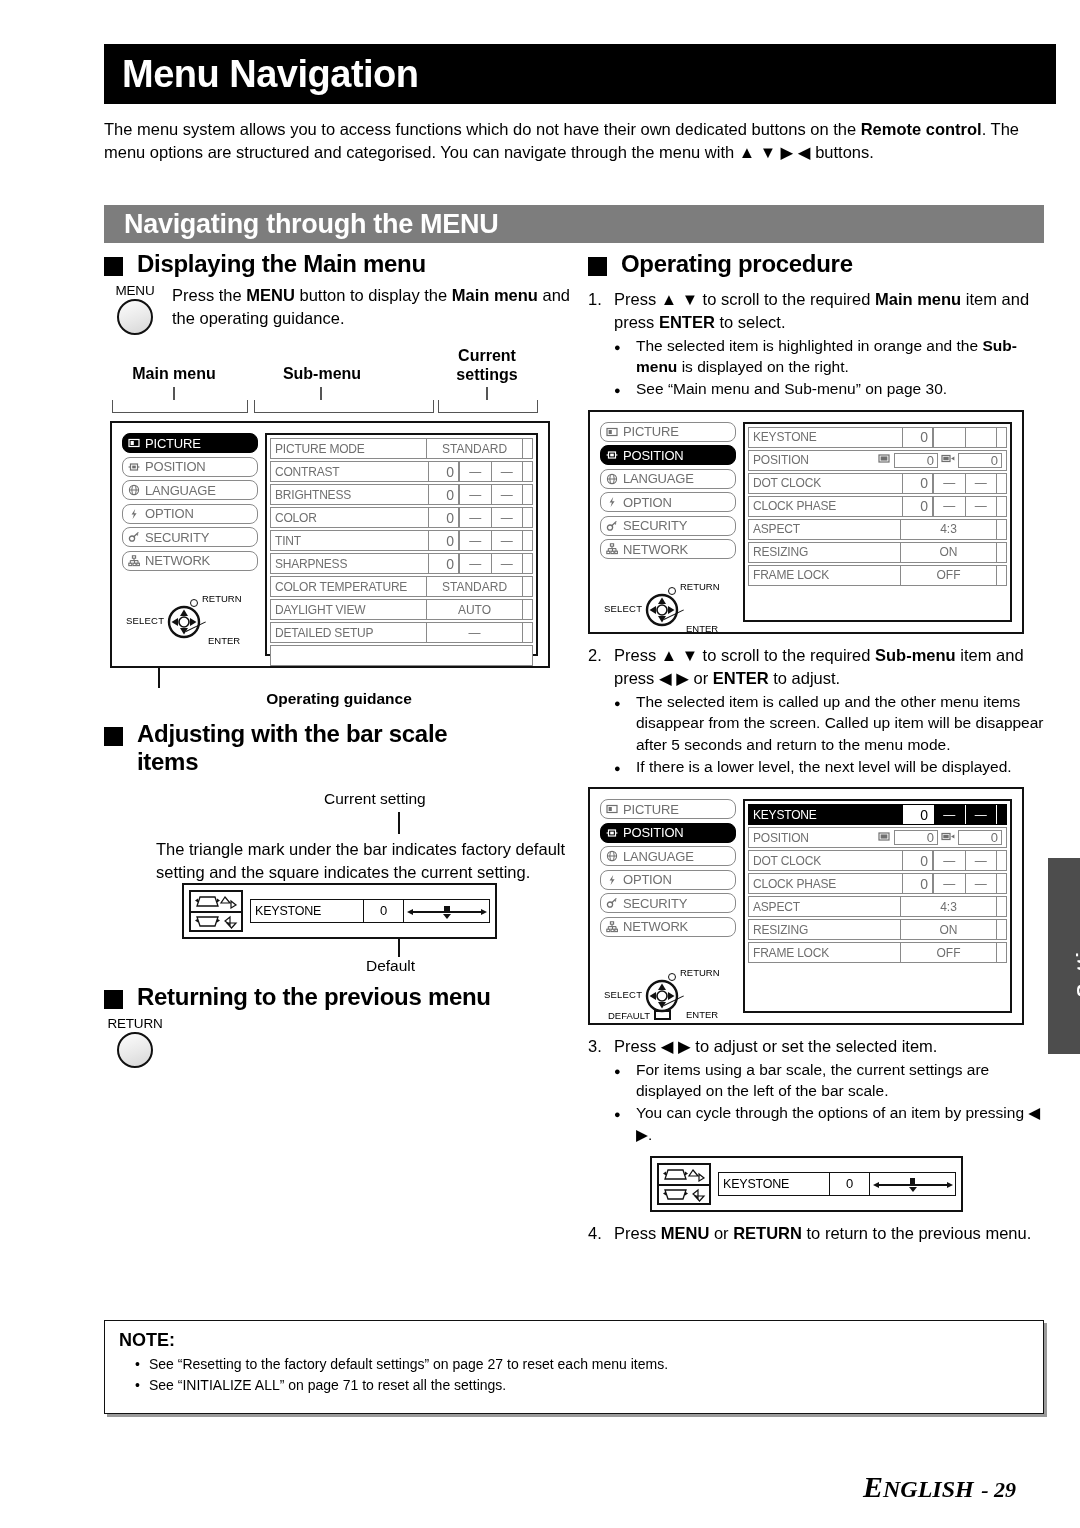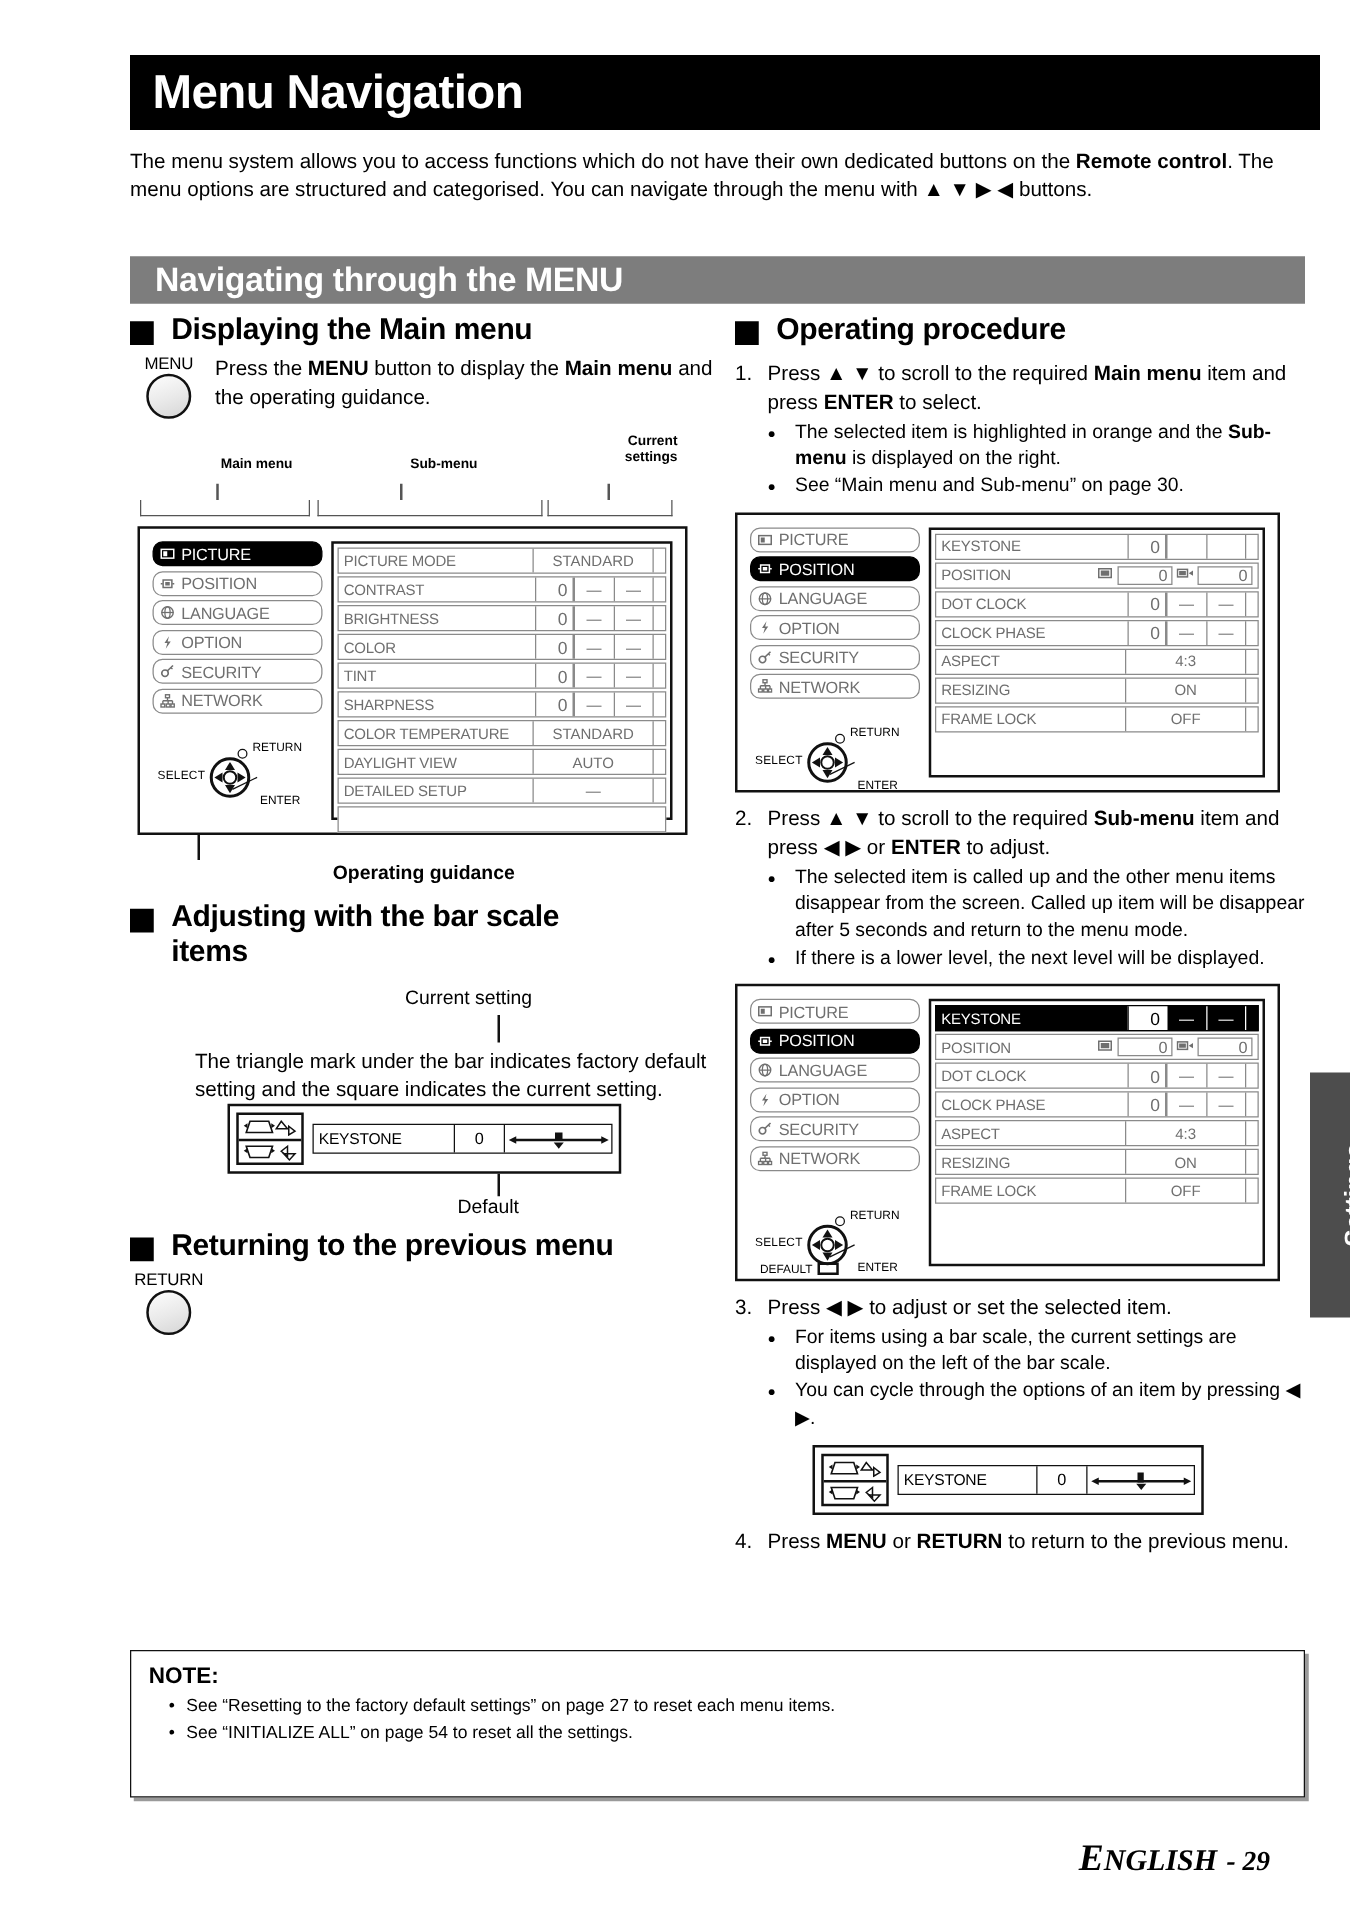--- a/index.html
+++ b/index.html
@@ -52,21 +52,21 @@
   .btnkey .circ {
     width:36px; height:36px; border-radius:50%;
     border:2px solid #111; margin:2px auto 0;
     background:linear-gradient(160deg,#fdfdfd 0%, #e9e9e9 55%, #d6d6d6 100%);
   }
   .btnrow .txt { font-size:16.5px; line-height:1.42; padding-left:6px; }
   .btnrow .txt b { font-weight:bold; }
 
   
   .callouts { position:relative; height:60px; margin-top:26px; }
-  .callouts .cl { position:absolute; font-size:11px; font-weight:bold; text-align:right; line-height:1.15;}
+  .callouts .cl { position:absolute; font-size:16px; font-weight:bold; text-align:center; line-height:1.15;}
   .brace { position:absolute; border:1.6px solid #555; border-top:none; height:13px; }
   .tick  { position:absolute; width:1.6px; background:#555; height:13px; }
 
   
   .osd {
     border:2px solid #111; background:#fff; padding:10px 10px 10px 10px;
     display:flex; position:relative;
   }
   .osd-left { width:136px; flex:0 0 auto; }
   .osd-right{ flex:1 1 auto; border:2px solid #111; padding:3px; margin-left:7px; }
@@ -133,21 +133,21 @@
   .ksbar { border:1.6px solid #111; height:24px; display:flex; align-items:stretch; margin-left:7px; }
   .ksbar .lbl { display:flex; align-items:center; padding:0 8px 0 4px; font-size:12.5px; letter-spacing:-0.2px; }
   .ksbar .val { width:40px; border-left:1.6px solid #111; display:flex; align-items:center; justify-content:center; font-size:13px; }
   .ksbar .scale { width:86px; border-left:1.6px solid #111; position:relative; }
 
   .caplabel { font-size:15.5px; }
   .leader { width:1.6px; background:#111; }
 
   
   .note {
-    position:absolute; left:64px; top:1320px; width:940px; height:118px;
+    position:absolute; left:64px; top:1320px; width:940px; height:94px;
     border:1.6px solid #111; background:#fff;
     box-shadow:3px 3px 0 #9a9a9a;
     padding:9px 14px;
   }
   .note .h { font-size:18px; font-weight:bold; }
   .note .li { font-size:14px; display:flex; margin-top:5px; padding-left:16px; }
   .note .li .d { width:14px; }
   .note .li .d::before{ content:"\2022"; }
 
   
@@ -822,21 +822,21 @@
 
   <div class="note">
     <div class="h">NOTE:</div>
     <div id="note-list">
         <div class="li">
           <div class="d"></div>
           <div>See “Resetting to the factory default settings” on page 27 to reset each menu items.</div>
         </div>
         <div class="li">
           <div class="d"></div>
-          <div>See “INITIALIZE ALL” on page 54 to reset all the settings.</div>
+          <div>See “INITIALIZE ALL” on page 71 to reset all the settings.</div>
         </div>
       </div>
   </div>
 
   <div class="sidetab">
     <span>Settings</span>
   </div>
 
   <div class="footer">
     <span id="footer-lang">E<span style="font-size:24px">NGLISH</span> </span>

